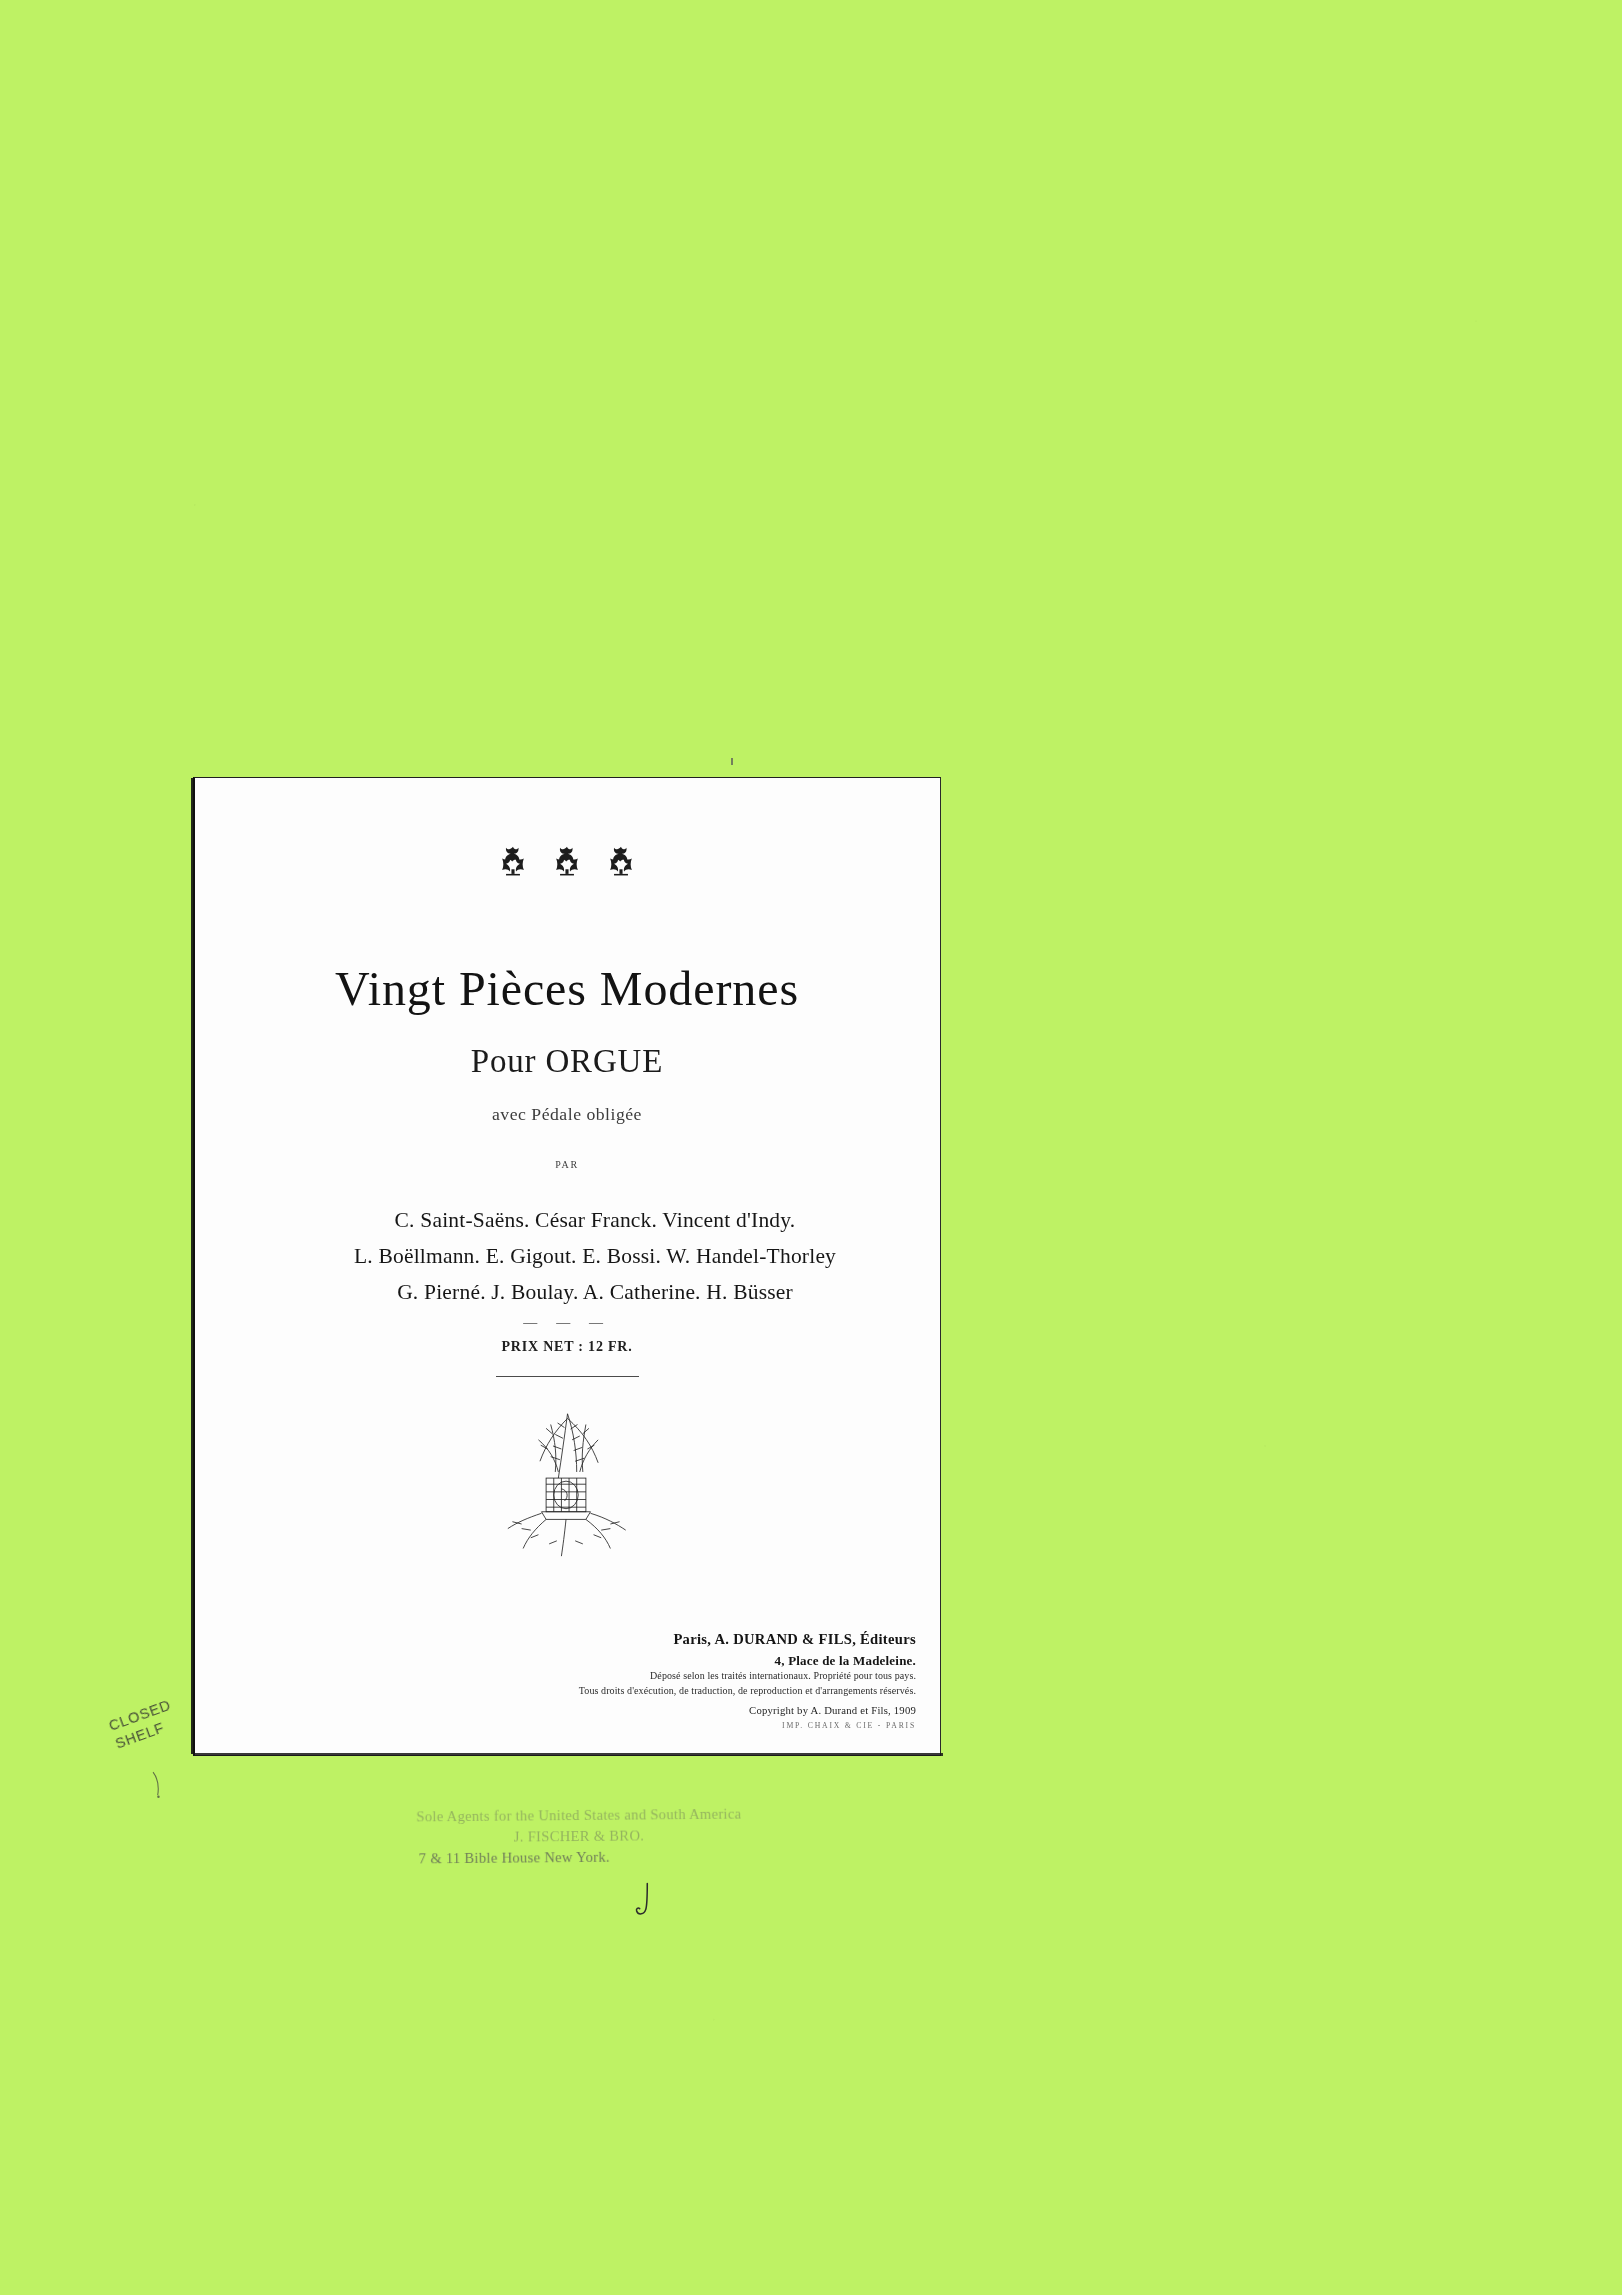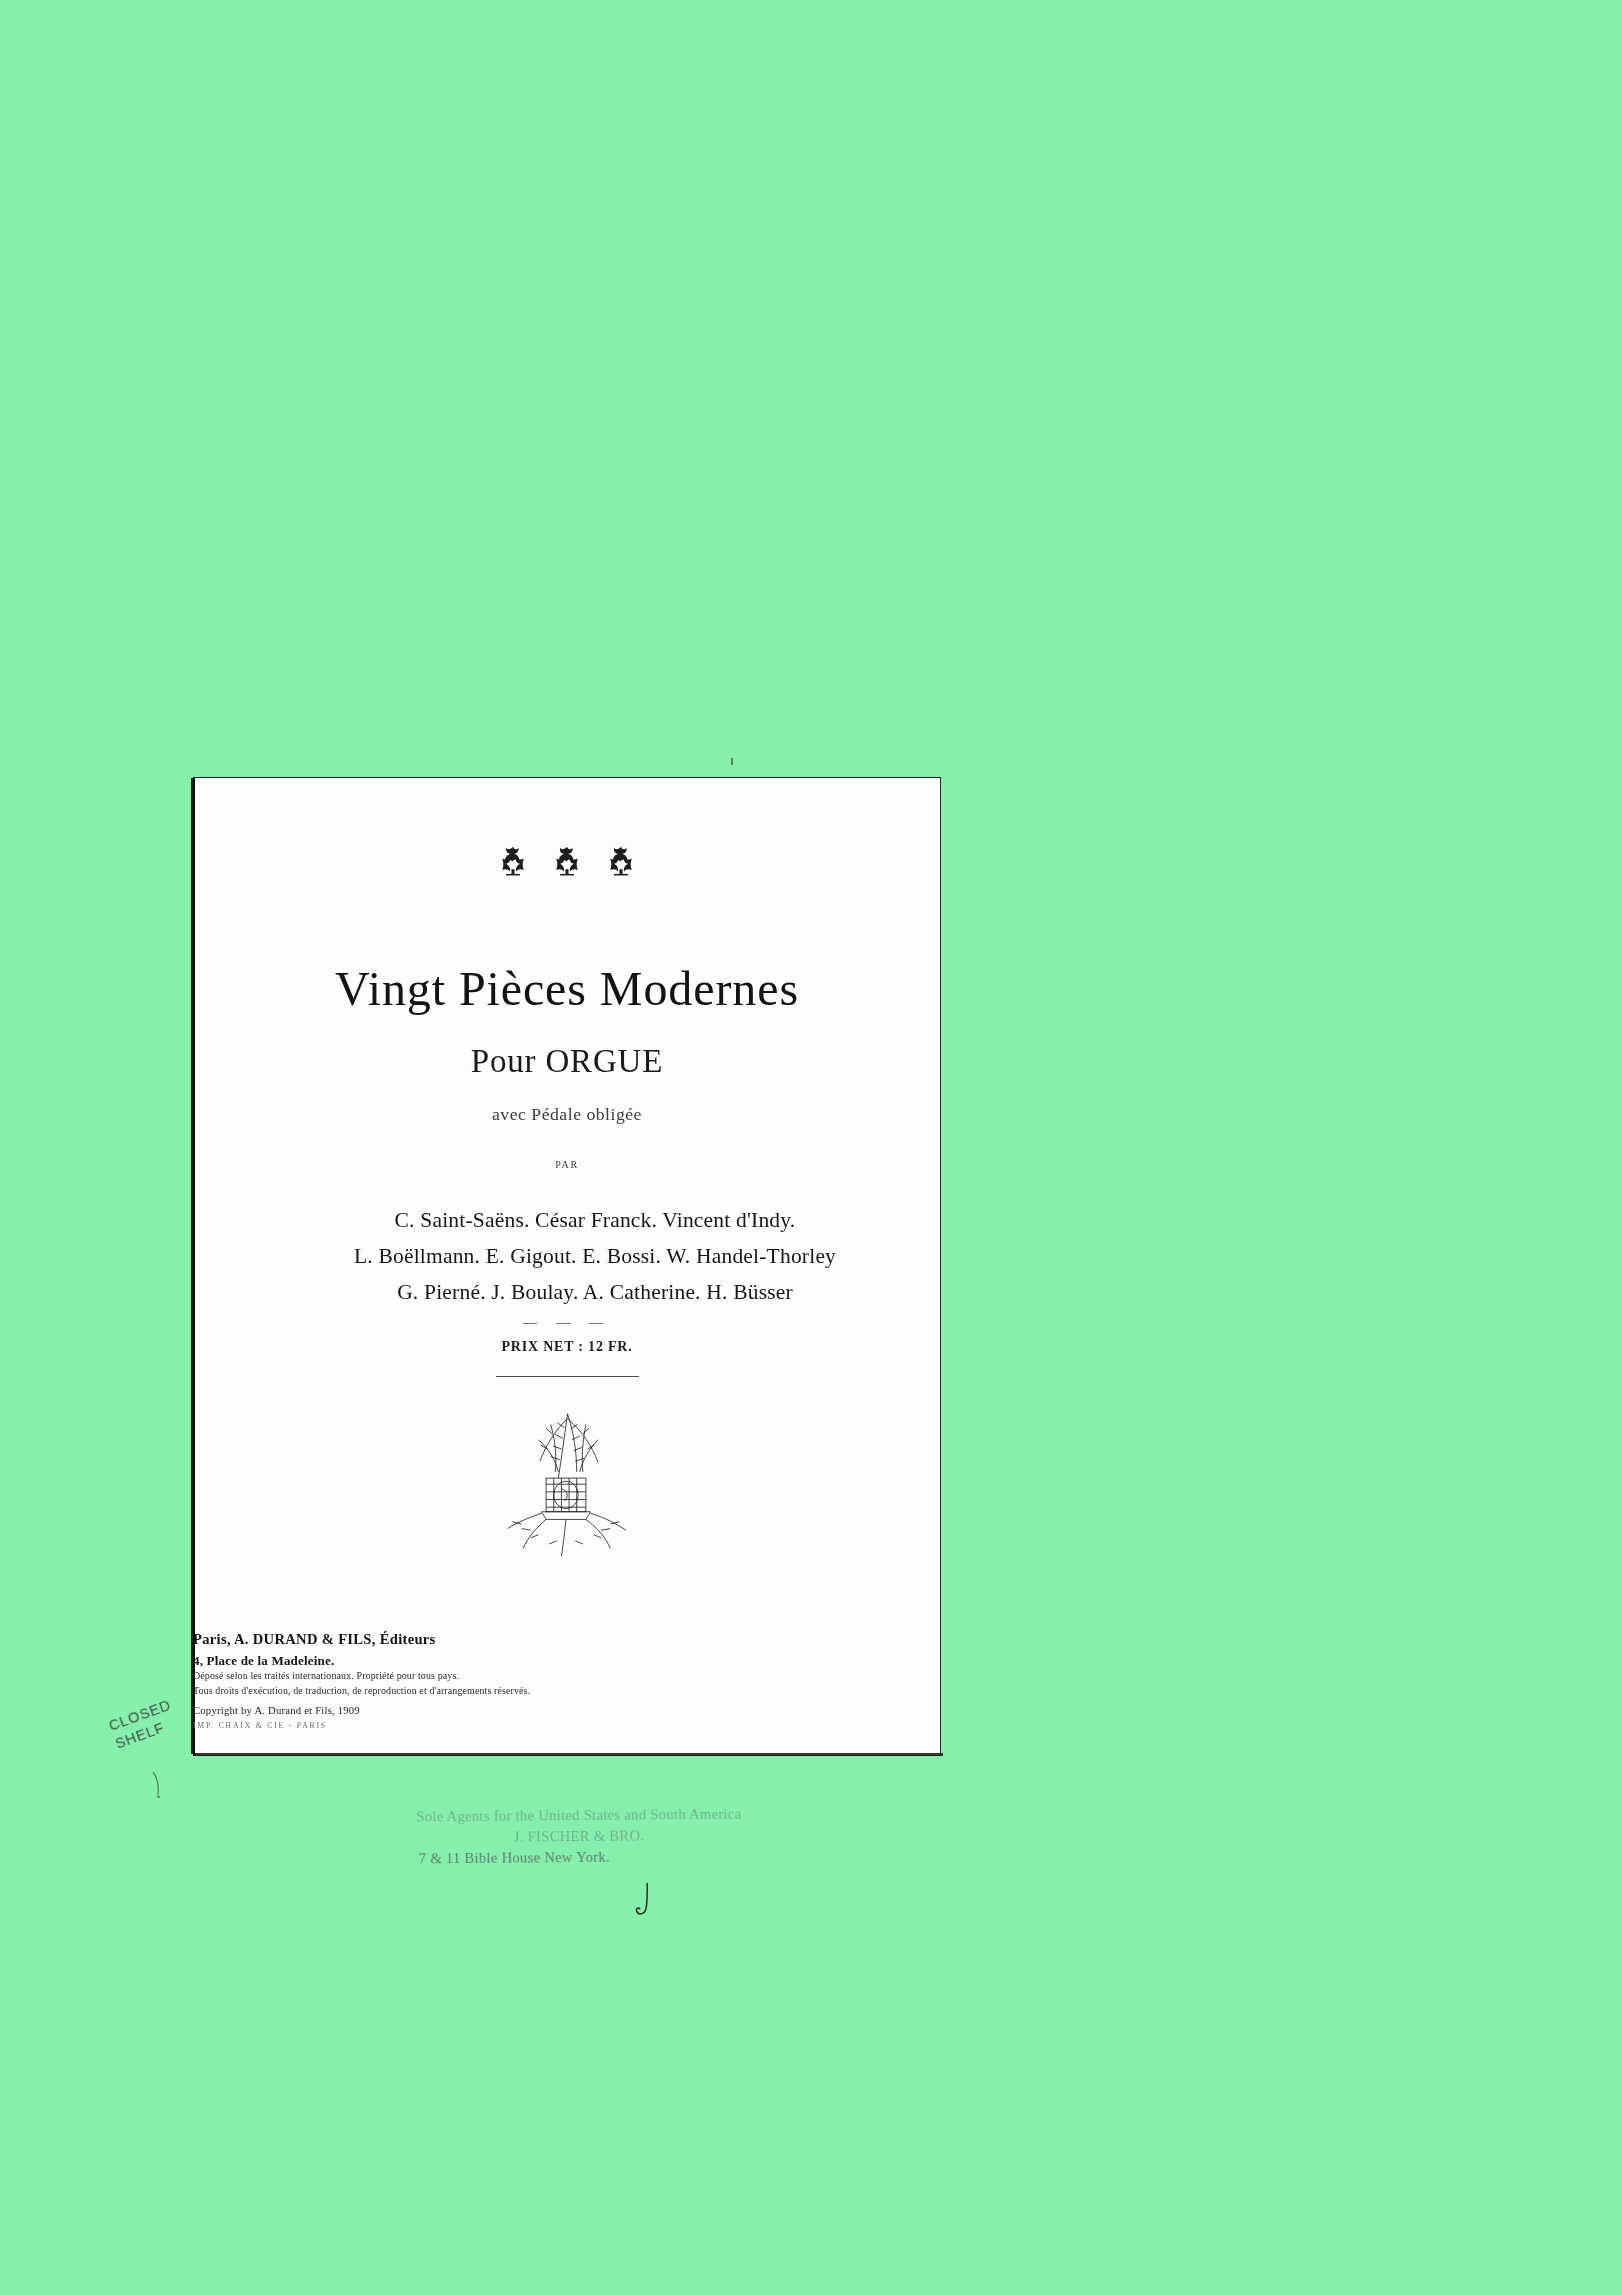--- a/index.html
+++ b/index.html
@@ -15,21 +15,21 @@
     color: #1a1a1a;
     overflow: hidden;
   }
 
   
   #scan-page {
     position: absolute;
     left: 0; top: 0;
     width: 1622px;
     height: 2295px;
-    background: #86efac;
+    background: #bef264;
   }
 
   
   #scan-noise {
     position: absolute;
     left: 0; top: 0;
     width: 100%;
     height: 100%;
     pointer-events: none;
     opacity: .55;
@@ -187,21 +187,21 @@
     height: 177px;
   }
   #vignette svg { display: block; }
 
   
   #imprint {
     position: absolute;
     left: 193px;
     top: 1631px;
     width: 723px;
-    text-align: left;
+    text-align: right;
     color: #141414;
   }
   #imprint .publisher {
     font-size: 14.6px;
     font-weight: bold;
     letter-spacing: 0.3px;
     margin-bottom: 5.4px;
   }
   #imprint .address {
     font-size: 13px;

